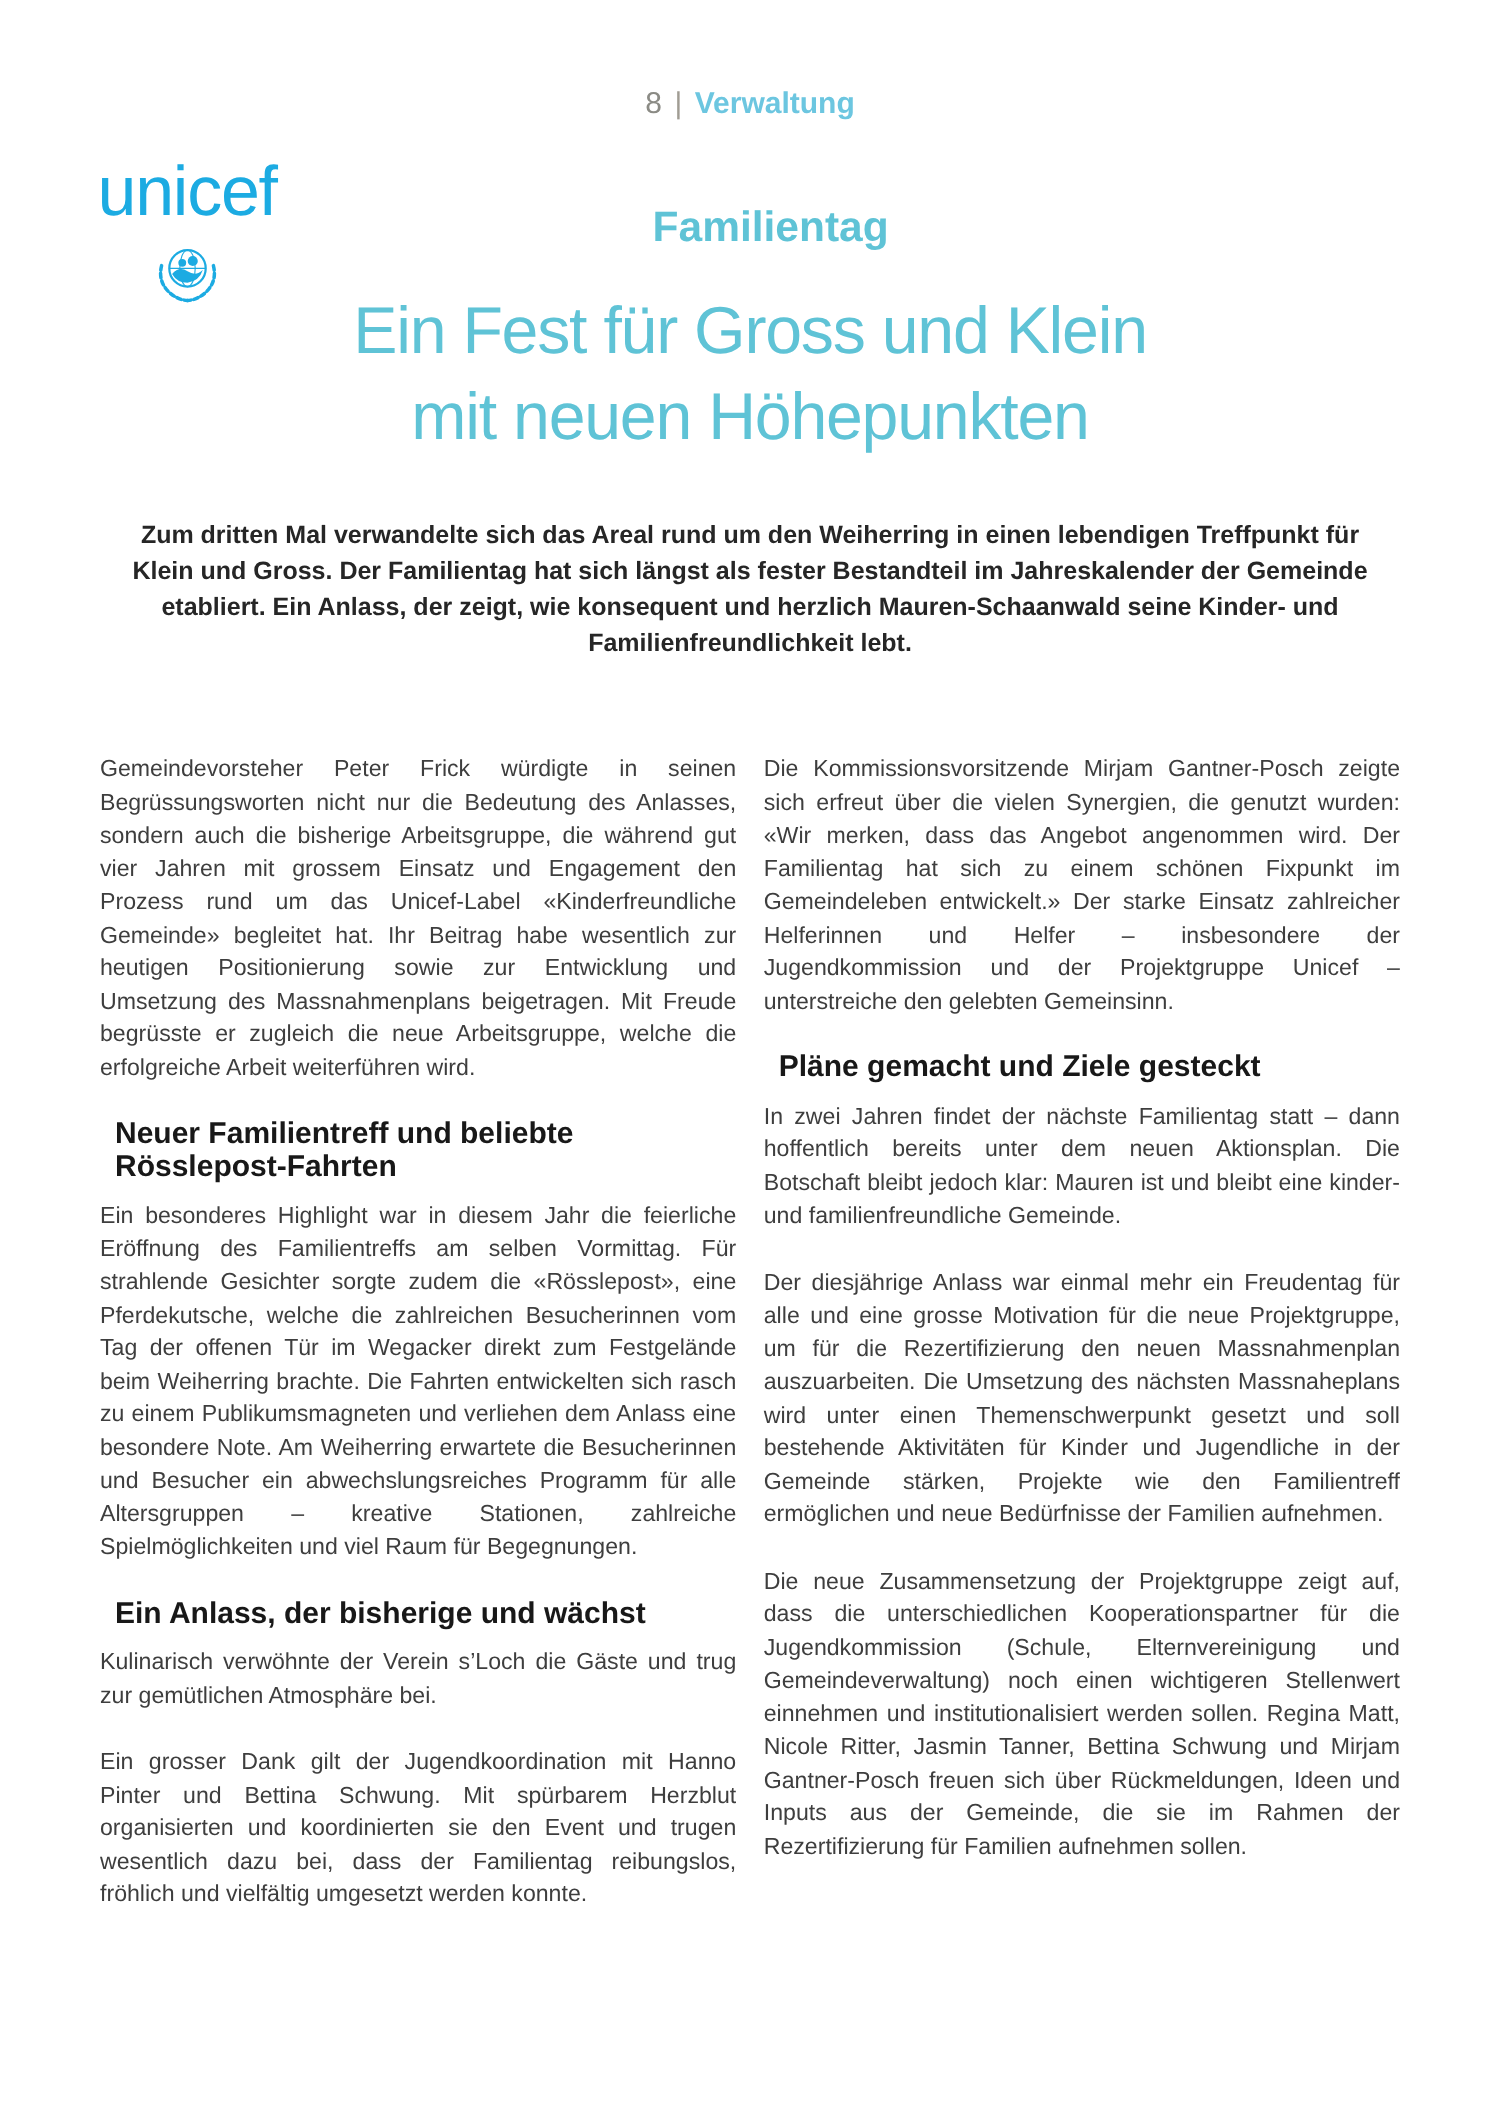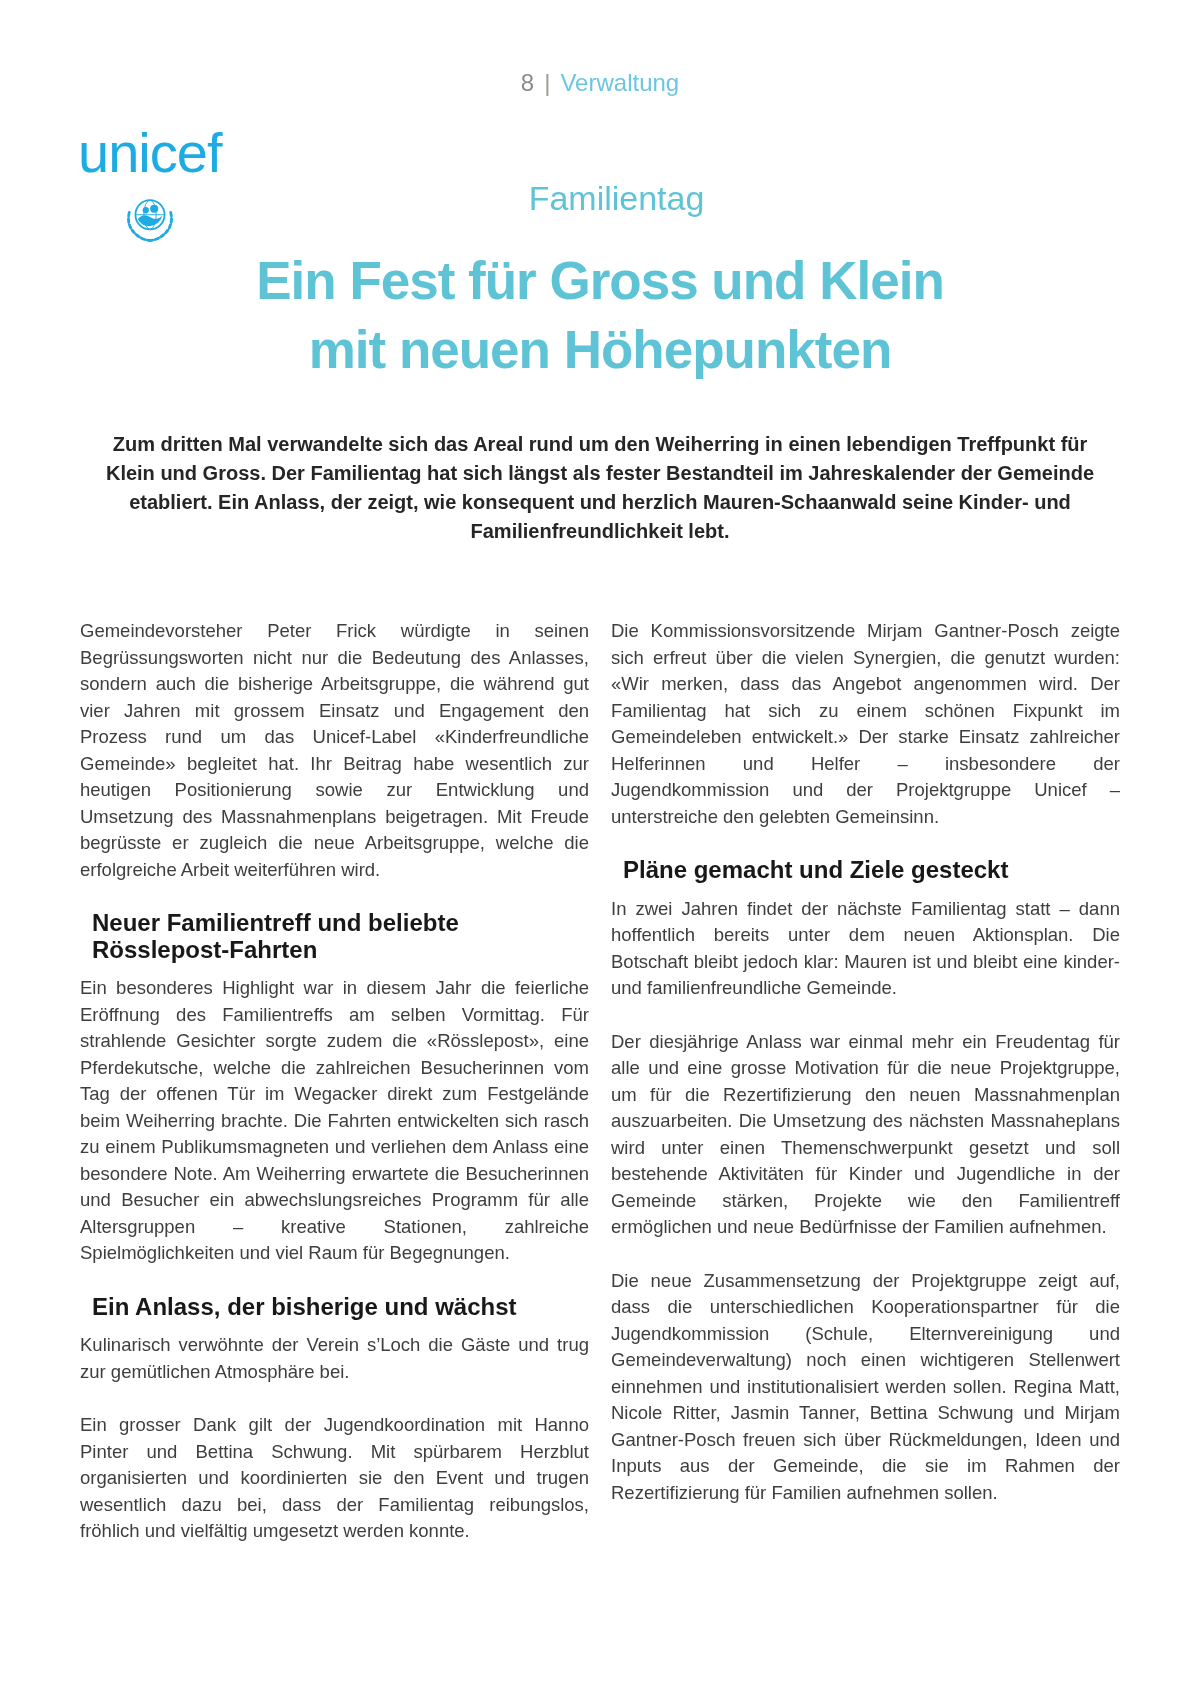--- a/index.html
+++ b/index.html
@@ -25,21 +25,21 @@
   }
   
   .header{
     padding-top:68px;
     text-align:center;
     font-size:24px;
     line-height:30px;
   }
   .header .page-number{color:var(--muted-gray);}
   .header .sep{color:#A09C93;margin:0 10px;font-weight:300;}
-  .header .section{color:var(--section-teal);}
+  .header .section{color:var(--section-teal);font-weight:bold;}
   
   .logo{
     position:absolute;
     left:78px;
     top:128px;
     display:flex;
     align-items:center;
     gap:10px;
     flex-direction:column;
   }
@@ -49,35 +49,35 @@
     line-height:56px;
     letter-spacing:-1px;
     font-weight:400;
     transform:translateY(-3px);
   }
   .logo svg{display:block;}
   .emblem-stroke{stroke:var(--unicef-blue);fill:none;}
   .emblem-fill{fill:var(--unicef-blue);stroke:none;}
   
   .kicker{
-    margin-top:78px;
+    margin-top:62px;
     text-align:center;
     font-size:34px;
     line-height:44px;
     color:var(--title-teal);
-    font-weight:400;
+    font-weight:700;
     padding-left:33px;
   }
   
   .title{
     margin:26px 0 0 0;
     text-align:center;
     font-size:53px;
     line-height:69px;
-    font-weight:700;
+    font-weight:400;
     letter-spacing:-1px;
     color:var(--title-teal);
   }
   
   .lead{
     width:1016px;
     margin:46px auto 0 auto;
     text-align:center;
     font-size:20px;
     line-height:29px;

